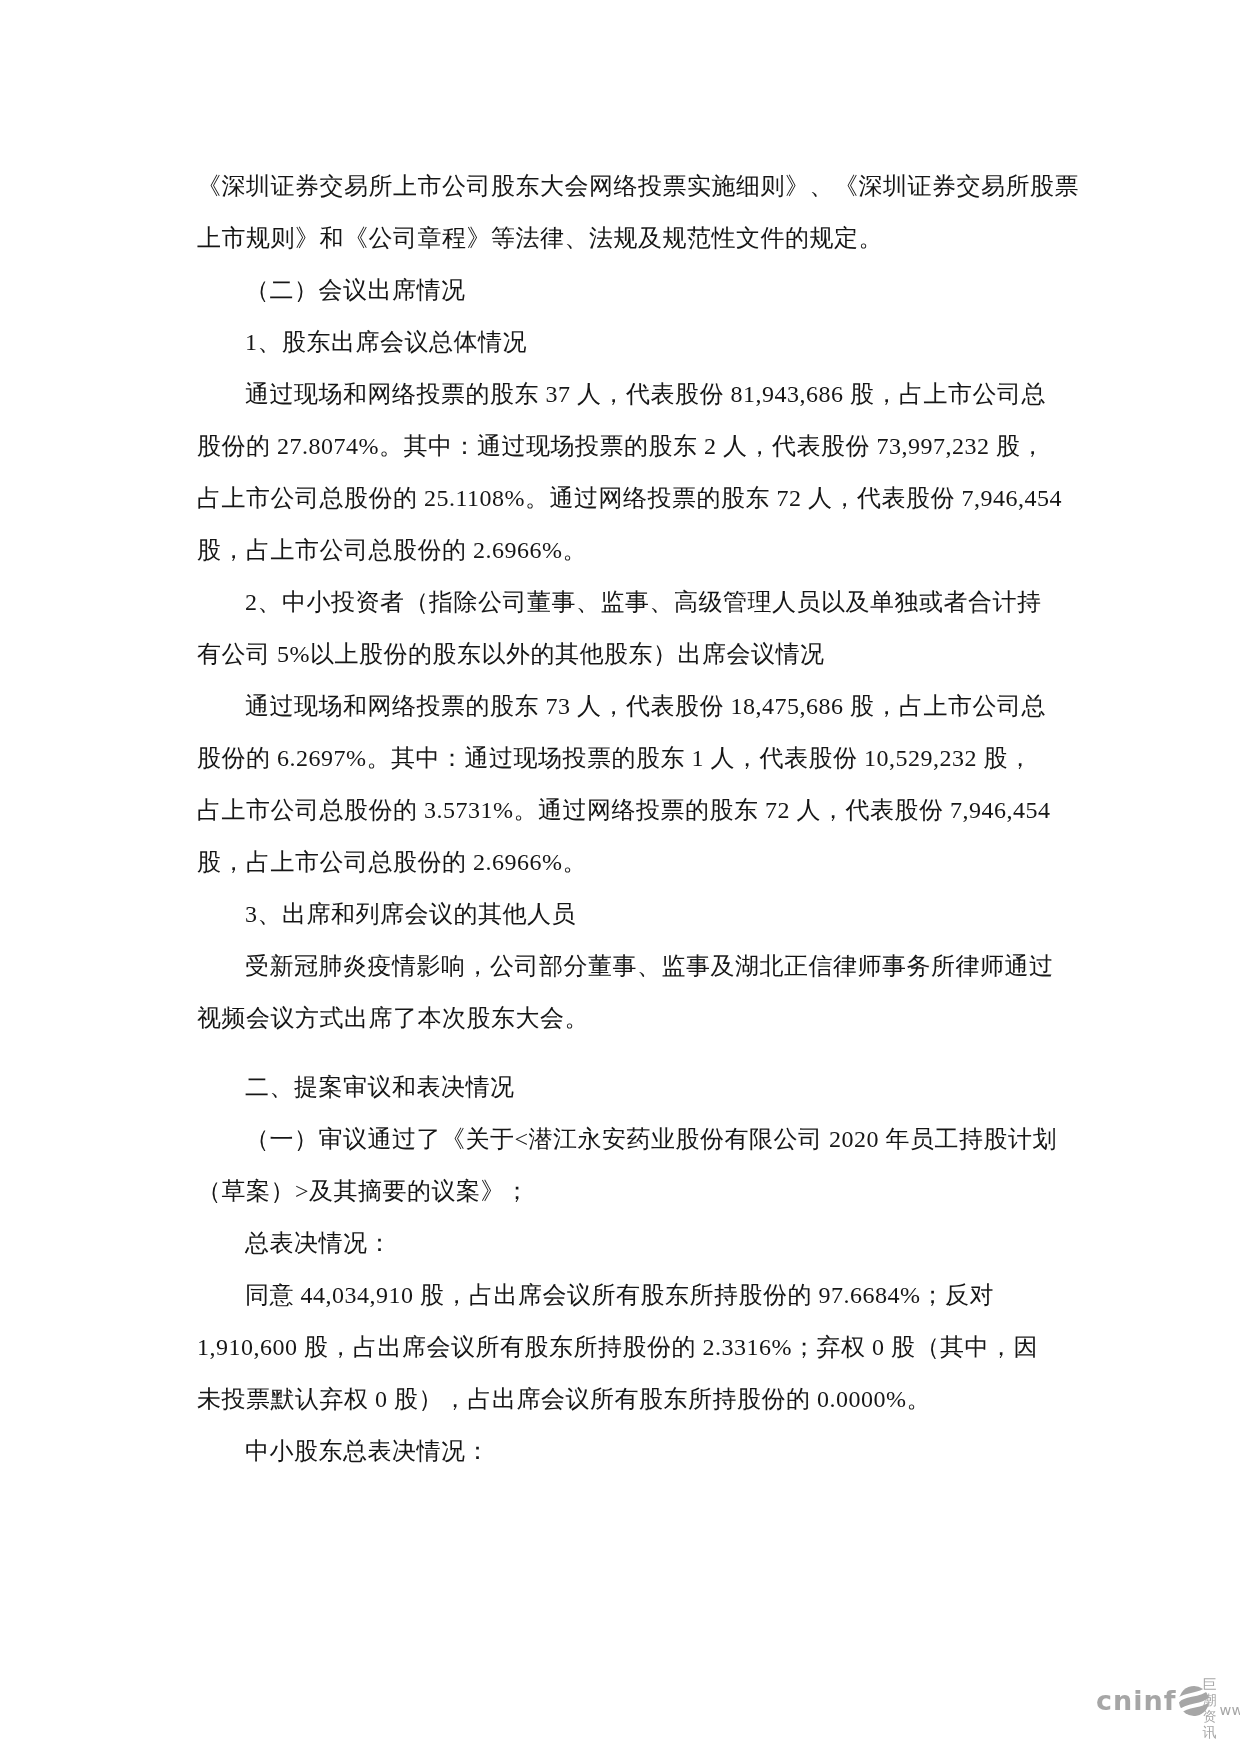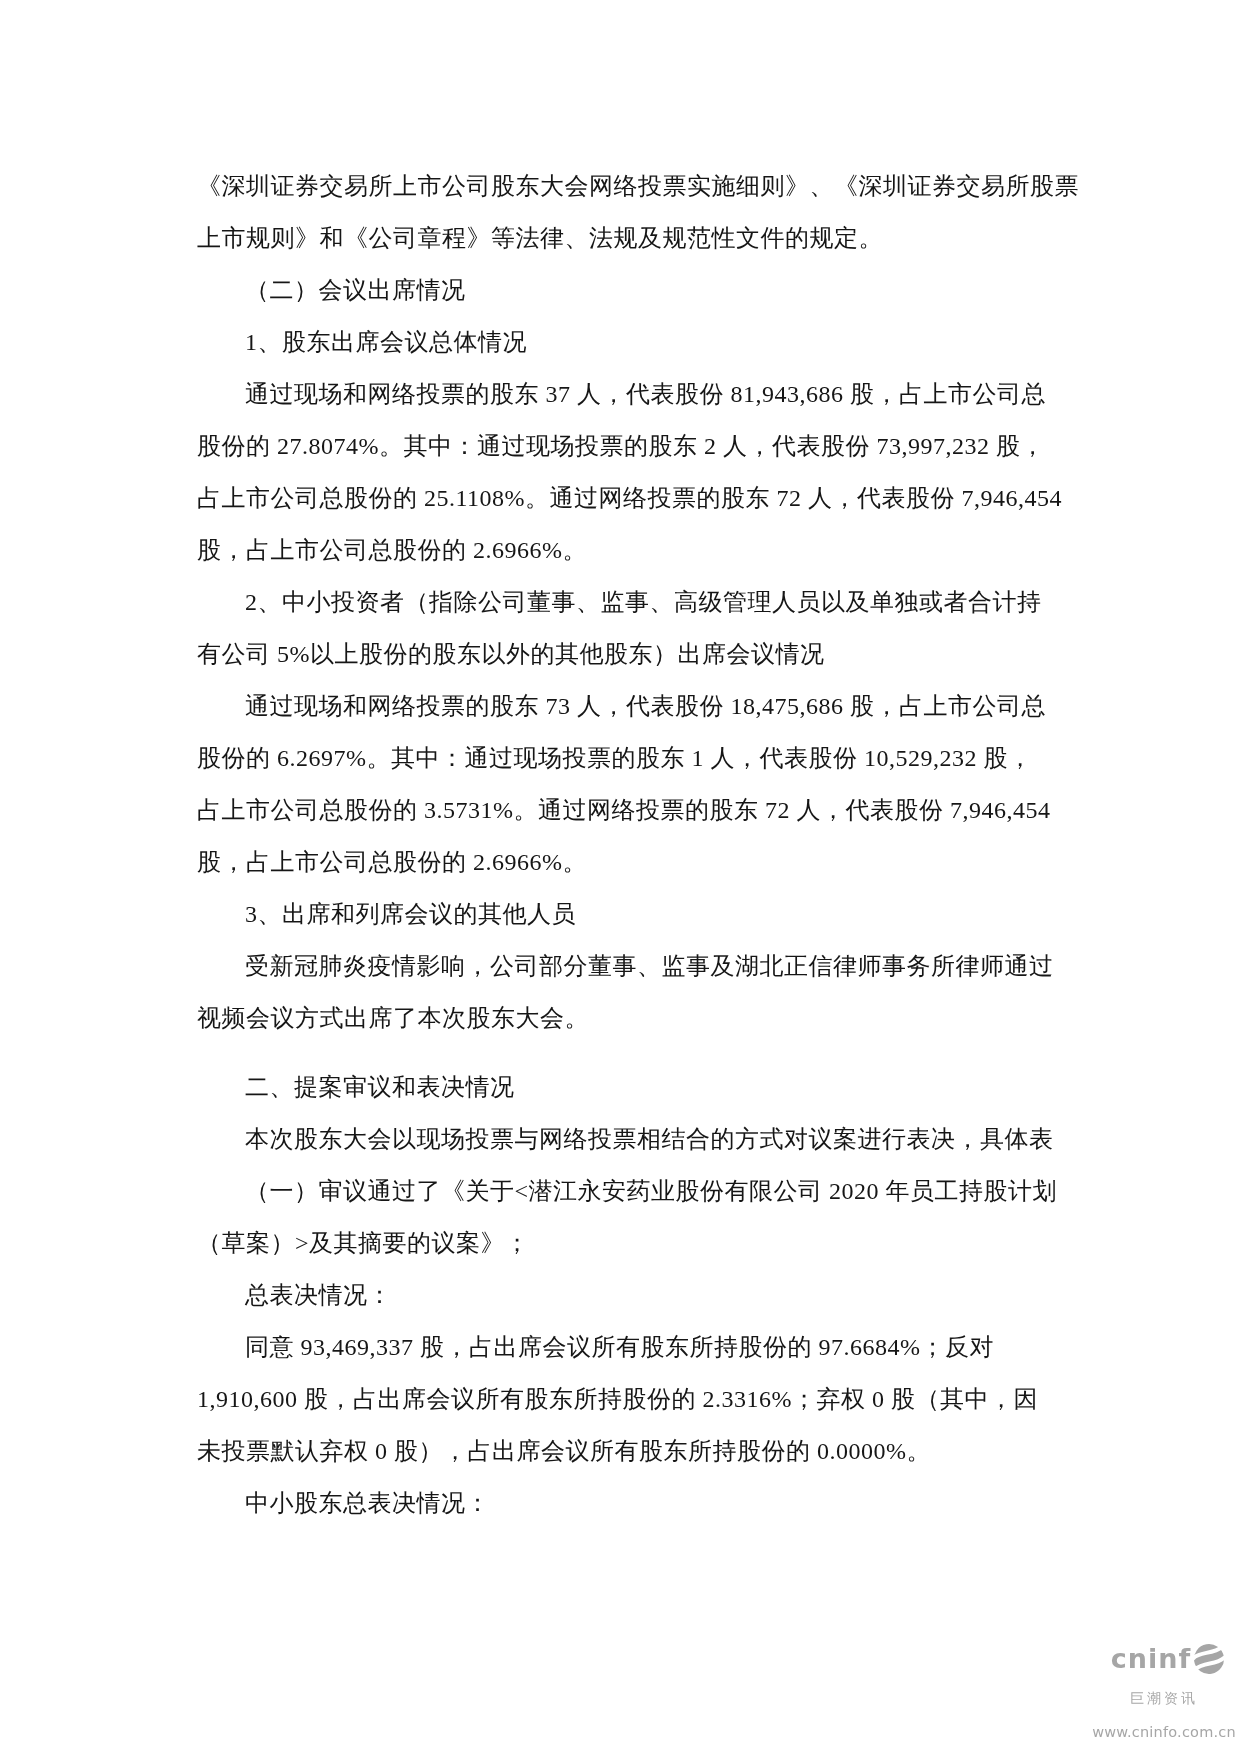--- a/index.html
+++ b/index.html
@@ -36,21 +36,21 @@
     margin-top: 17px;
   }
   .watermark {
     position: absolute;
     right: 8px;
     bottom: 14px;
     width: 136px;
     color: #a6a6a6;
     font-family: "DejaVu Sans", "Liberation Sans", sans-serif;
     display: flex;
-    flex-direction: column;
+    flex-direction: row;
     align-items: center;
   }
   .wm-row1 {
     display: flex;
     align-items: center;
     justify-content: center;
     margin-right: -8px;
   }
   .wm-logo-text {
     font-size: 27px;
@@ -92,25 +92,24 @@
     <div class="line indent">2、中小投资者（指除公司董事、监事、高级管理人员以及单独或者合计持</div>
     <div class="line">有公司 5%以上股份的股东以外的其他股东）出席会议情况</div>
     <div class="line indent">通过现场和网络投票的股东 73 人，代表股份 18,475,686 股，占上市公司总</div>
     <div class="line">股份的 6.2697%。其中：通过现场投票的股东 1 人，代表股份 10,529,232 股，</div>
     <div class="line">占上市公司总股份的 3.5731%。通过网络投票的股东 72 人，代表股份 7,946,454</div>
     <div class="line">股，占上市公司总股份的 2.6966%。</div>
     <div class="line indent">3、出席和列席会议的其他人员</div>
     <div class="line indent">受新冠肺炎疫情影响，公司部分董事、监事及湖北正信律师事务所律师通过</div>
     <div class="line">视频会议方式出席了本次股东大会。</div>
     <div class="line indent gap">二、提案审议和表决情况</div>
-    <div class="line indent">本次股东大会以现场投票与网络投票相结合的方式对议案进行表决，具体表</div>
     <div class="line indent">（一）审议通过了《关于&lt;潜江永安药业股份有限公司 2020 年员工持股计划</div>
     <div class="line">（草案）&gt;及其摘要的议案》；</div>
     <div class="line indent">总表决情况：</div>
-    <div class="line indent">同意 93,469,337 股，占出席会议所有股东所持股份的 97.6684%；反对</div>
+    <div class="line indent">同意 44,034,910 股，占出席会议所有股东所持股份的 97.6684%；反对</div>
     <div class="line">1,910,600 股，占出席会议所有股东所持股份的 2.3316%；弃权 0 股（其中，因</div>
     <div class="line">未投票默认弃权 0 股），占出席会议所有股东所持股份的 0.0000%。</div>
     <div class="line indent">中小股东总表决情况：</div>
   </div>
 
   <div class="watermark">
     <div class="wm-row1">
       <span class="wm-logo-text">cninf</span>
       <svg class="wm-icon" width="32" height="32" viewBox="-16 -16 32 32">
         <g transform="rotate(-10)">

